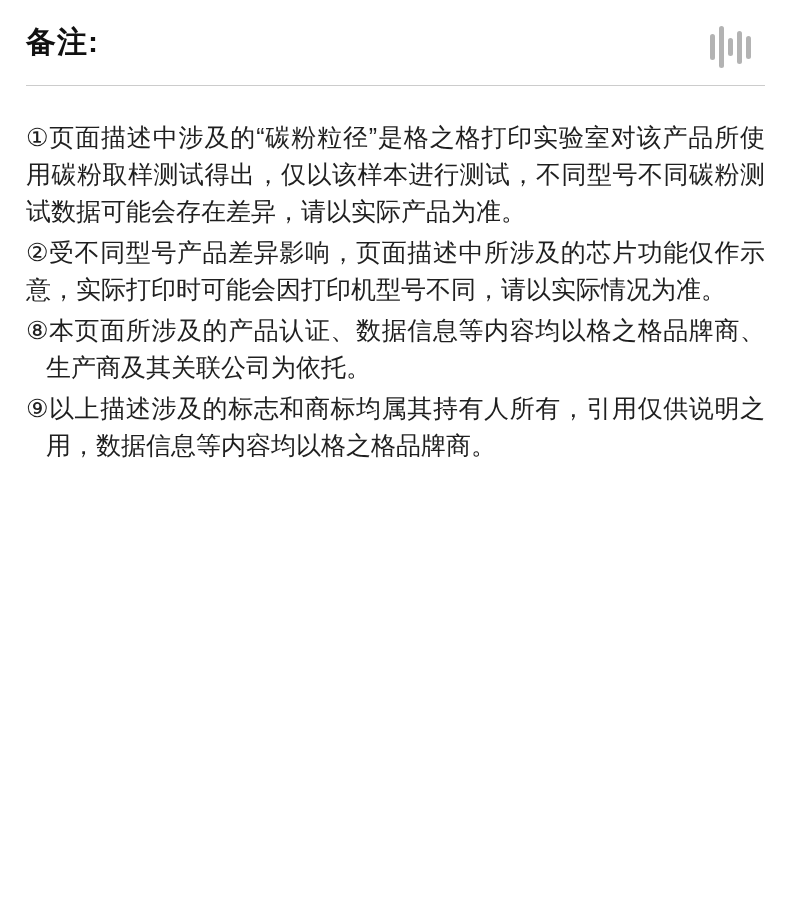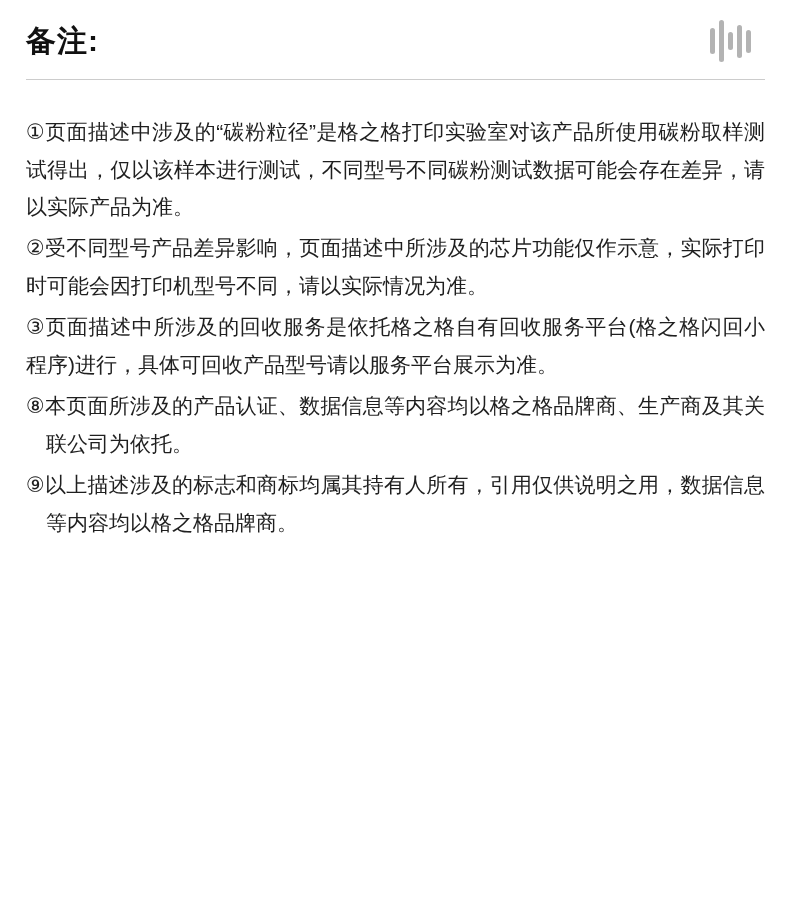--- a/index.html
+++ b/index.html
@@ -6,22 +6,22 @@
   body {
     width: 790px; height: 914px;
     background: #ffffff;
     font-family: "Liberation Sans", "DejaVu Sans", sans-serif;
     color: #1f1f1f;
     overflow: hidden;
   }
   .page { box-sizing: border-box; width: 790px; padding: 0 25px 0 26px; }
 
   .header-row {
-    display: flex; justify-content: space-between; align-items: center;
-    padding-top: 20px;
+    display: flex; justify-content: space-between; align-items: flex-start;
+    padding-top: 26px;
   }
   .title {
     font-size: 30px; font-weight: 700; color: #111111;
     letter-spacing: 1px; line-height: 32px;
   }
   .waveform {
     display: flex; align-items: center; gap: 4px;
     height: 42px; margin-right: 14px;
   }
   .waveform .bar { width: 5px; border-radius: 3px; background: #b3b3b3; }
@@ -31,21 +31,21 @@
   .waveform .b4 { height: 33px; }
   .waveform .b5 { height: 23px; }
 
   .divider {
     border: none; border-top: 1px solid #cccccc;
     margin: 17px 0 0 0; width: 100%;
   }
 
   .notes {
     margin-top: 33px;
-    font-size: 21px; line-height: 37px;
+    font-size: 25px; line-height: 37px;
     color: #1f1f1f;
     text-align: justify;
   }
   .note { margin: 4px 0 0 0; }
   .note:first-child { margin-top: 0; }
   .note.hanging { padding-left: 20px; text-indent: -20px; }
   .note .num { font-family: "DejaVu Sans", sans-serif; }
 </style>
 </head>
 <body>
@@ -61,18 +61,17 @@
       <div class="bar b4"></div>
       <div class="bar b5"></div>
     </div>
   </div>
 
   <hr class="divider">
 
   <div class="notes">
     <p class="note"><span class="num">①</span><span>页面描述中涉及的“碳粉粒径”是格之格打印实验室对该产品所使用碳粉取样测试得出，仅以该样本进行测试，不同型号不同碳粉测试数据可能会存在差异，请以实际产品为准。</span></p>
     <p class="note"><span class="num">②</span><span>受不同型号产品差异影响，页面描述中所涉及的芯片功能仅作示意，实际打印时可能会因打印机型号不同，请以实际情况为准。</span></p>
-    <p class="note"><span class="num">③</span><span>页面描述中所涉及的回收服务是依托格之格自有回收服务平台(格之格闪回小程序)进行，具体可回收产品型号请以服务平台展示为准。</span></p>
     <p class="note hanging"><span class="num">⑧</span><span>本页面所涉及的产品认证、数据信息等内容均以格之格品牌商、生产商及其关联公司为依托。</span></p>
     <p class="note hanging"><span class="num">⑨</span><span>以上描述涉及的标志和商标均属其持有人所有，引用仅供说明之用，数据信息等内容均以格之格品牌商。</span></p>
   </div>
 
 </div>
 
 </body></html>

